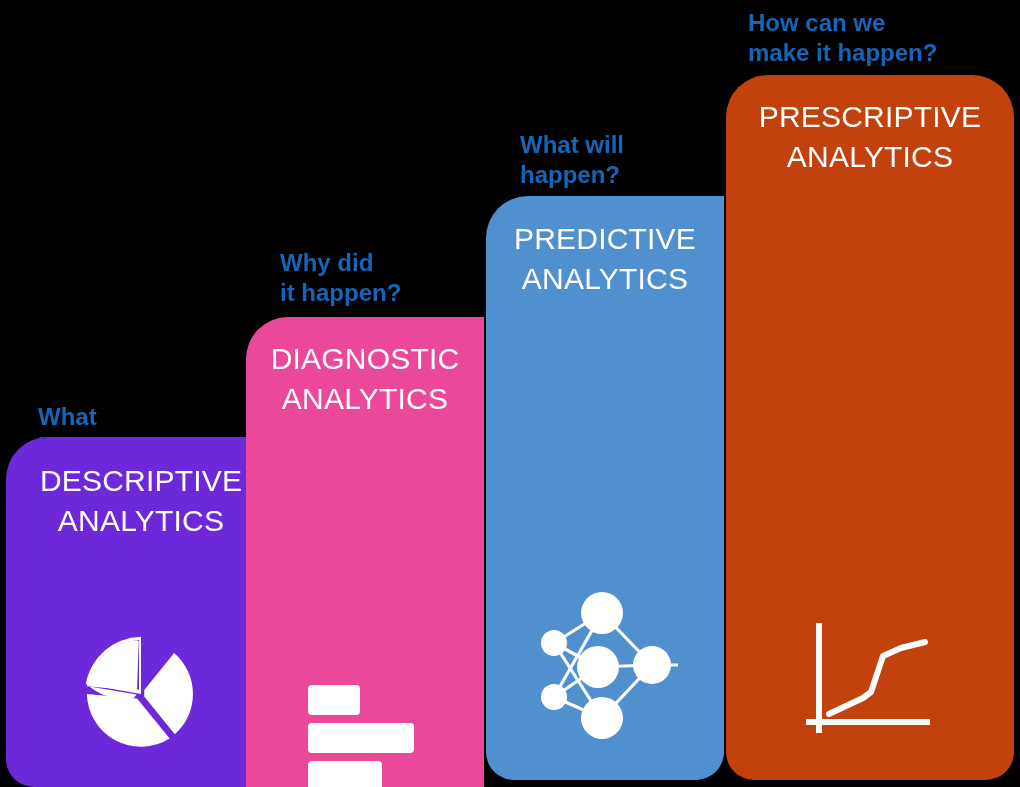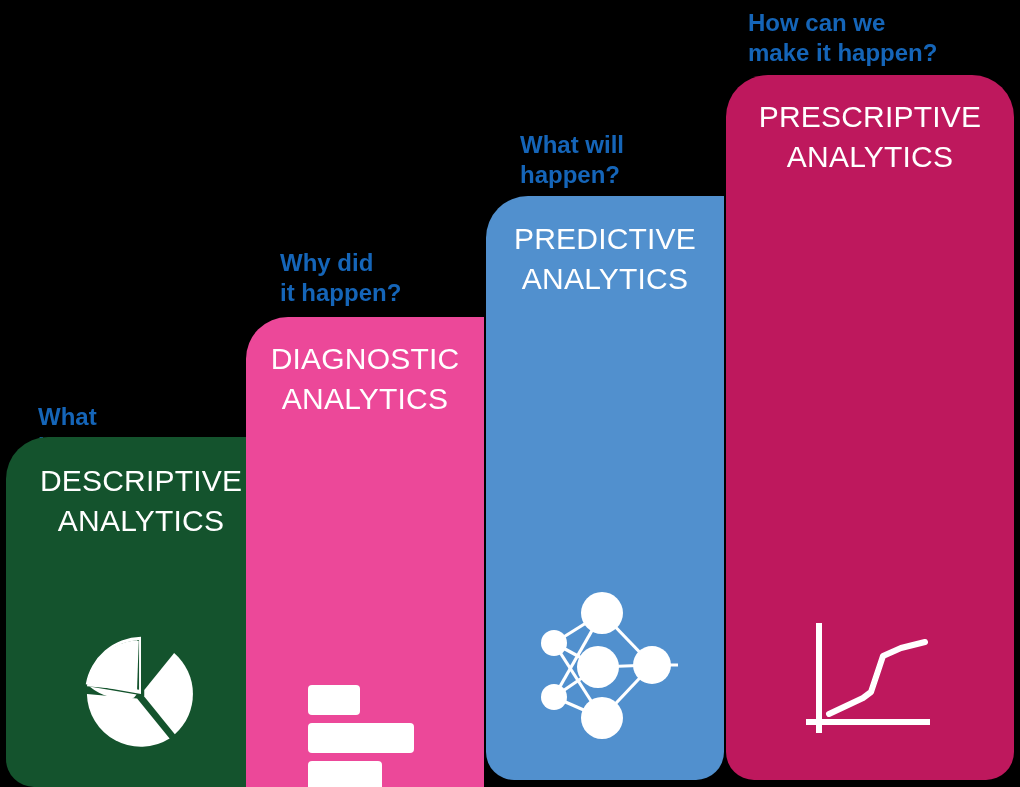--- a/index.html
+++ b/index.html
@@ -30,21 +30,21 @@
     position: absolute;
     box-sizing: border-box;
     overflow: hidden;
   }
 
   .col-1 {
     left: 6px;
     top: 437px;
     width: 270px;
     height: 350px;
-    background: #14532d;
+    background: #6d28d9;
     border-radius: 42px 0 28px 28px;
   }
   .col-2 {
     left: 246px;
     top: 317px;
     width: 238px;
     height: 514px;
     background: #ec4899;
     border-radius: 42px 0 28px 28px;
   }
@@ -55,21 +55,21 @@
     height: 584px;
     background: #5190ce;
     border-radius: 42px 0 28px 28px;
     padding-left: 7px;
   }
   .col-4 {
     left: 726px;
     top: 75px;
     width: 288px;
     height: 705px;
-    background: #be185d;
+    background: #c2410c;
     border-radius: 42px 42px 28px 28px;
   }
 
   
   .stage-title {
     position: absolute;
     left: 0;
     width: 100%;
     text-align: center;
     color: #ffffff;

